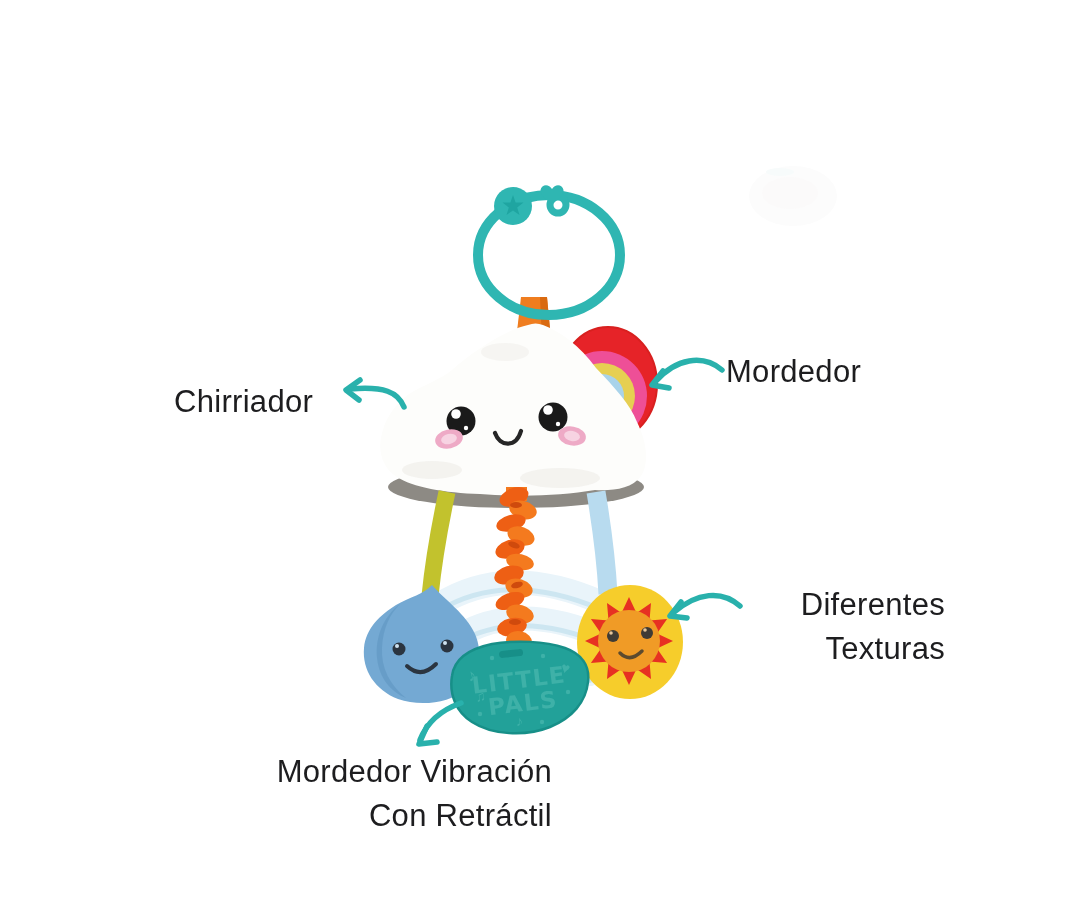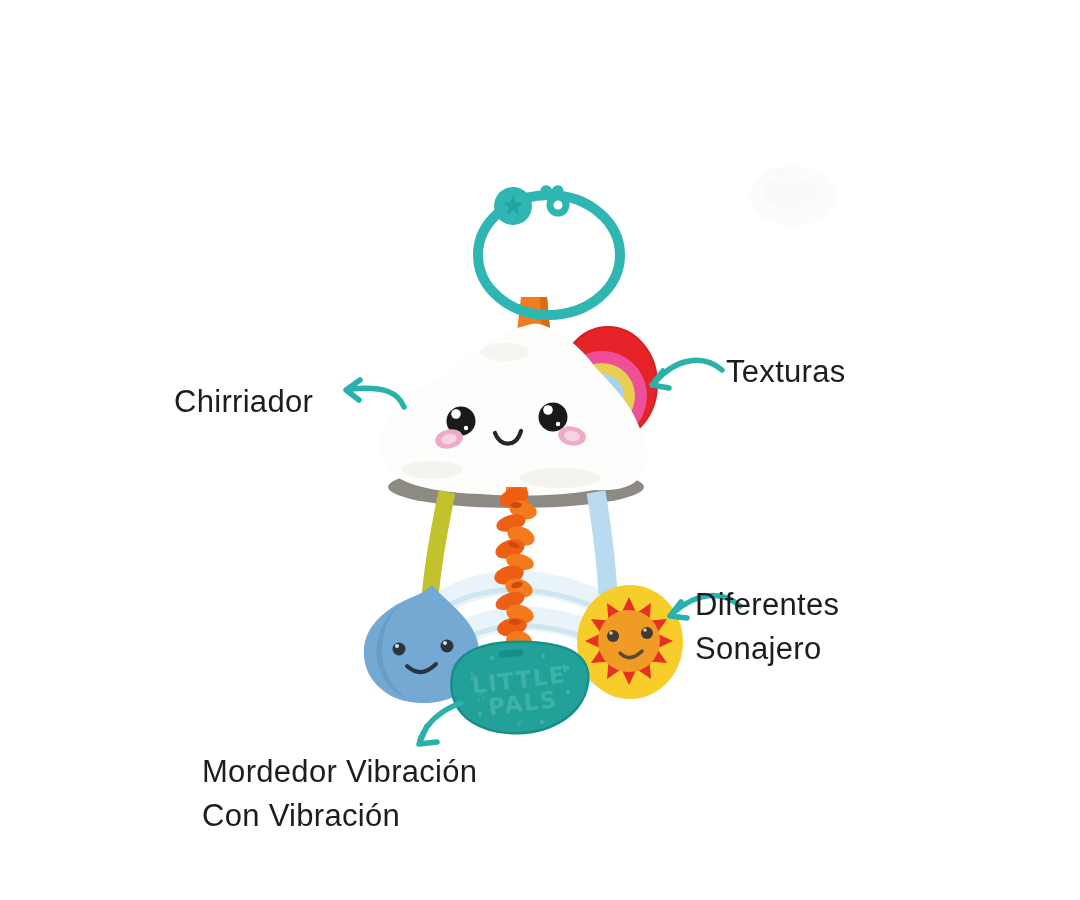--- a/index.html
+++ b/index.html
@@ -12,21 +12,21 @@
   svg{position:absolute;left:0;top:0;}
   .label{
     position:absolute;
     color:var(--label-text,#1d1d1f);
     font-size:31px;
     font-weight:500;
     letter-spacing:0.3px;
     line-height:44px;
     white-space:nowrap;
   }
-  .label.center{text-align:left;white-space:normal;}
+  .label.center{text-align:right;white-space:normal;}
   .emboss{
     font-family:"DejaVu Sans",sans-serif;
     font-weight:bold;
     letter-spacing:1.5px;
   }
 </style>
 </head>
 <body>
 
 <div id="stage">
@@ -202,25 +202,25 @@
     </g>
     <g>
       <path d="M 461 703 C 441 710, 427 722, 420 740"></path>
       <path d="M 427 726 L 419 744 L 437 742"></path>
     </g>
   </g>
 </svg>
 
   <div class="label" style="left:174px;top:380px;">Chirriador</div>
 
-  <div class="label" style="left:726px;top:350px;">Texturas</div>
+  <div class="label" style="left:726px;top:350px;">Mordedor</div>
 
   <div class="label center" style="left:695px;top:583px;width:250px;">
     <span>Diferentes</span><br>
-    <span>Sonajero</span>
+    <span>Texturas</span>
   </div>
 
   <div class="label center" style="left:202px;top:750px;width:350px;">
     <span>Mordedor Vibración</span><br>
-    <span>Con Vibración</span>
+    <span>Con Retráctil</span>
   </div>
 
 </div>
 
 </body></html>

